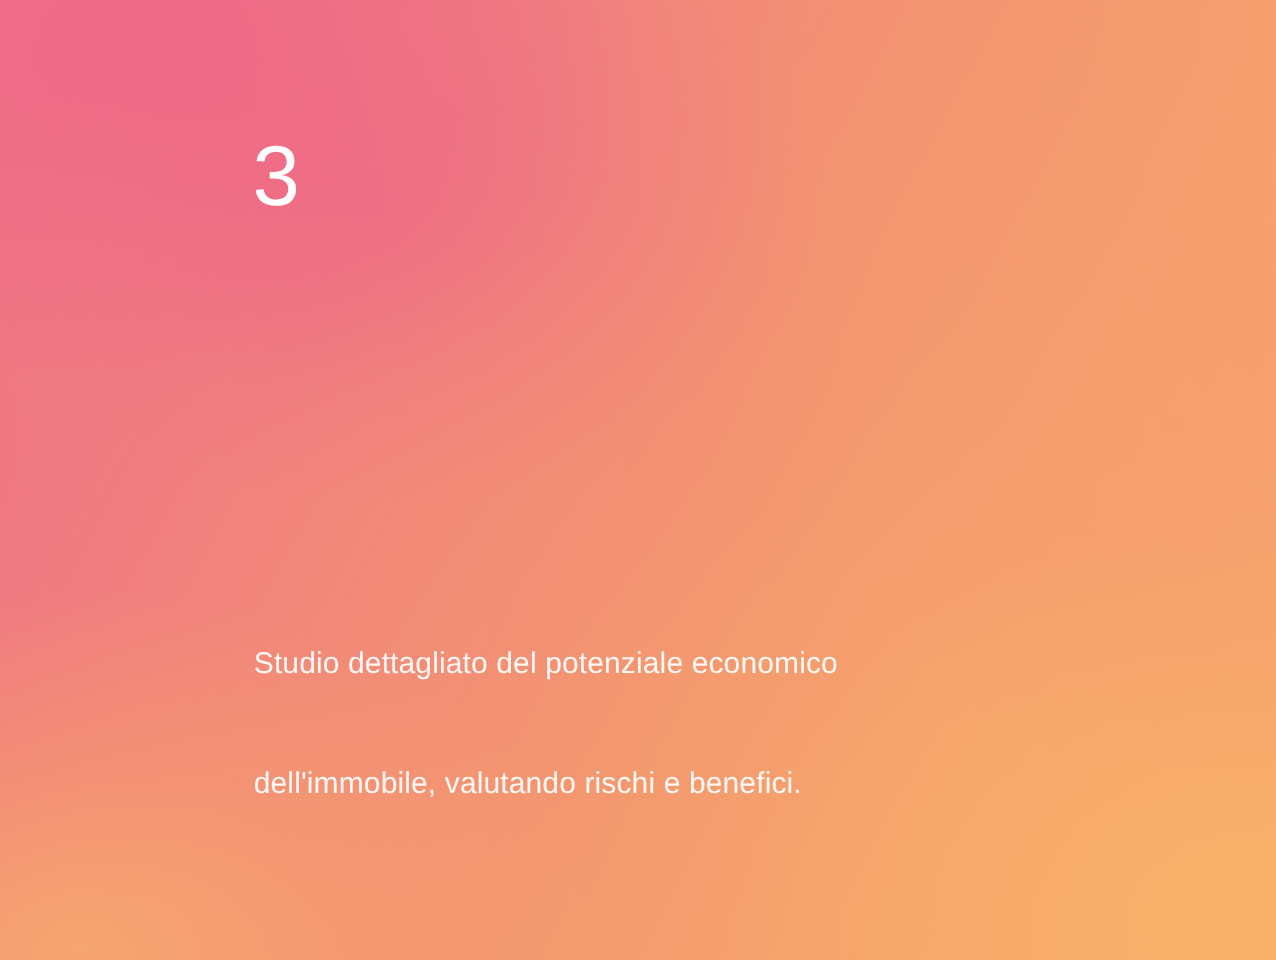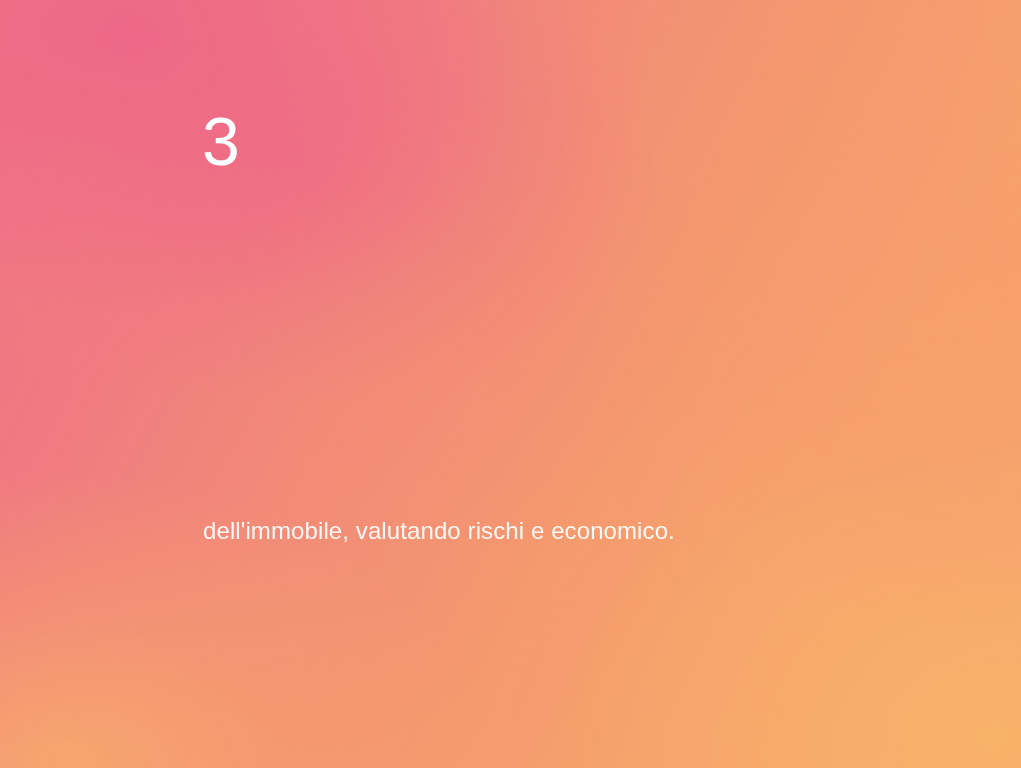--- a/index.html
+++ b/index.html
@@ -149,17 +149,18 @@
   <div class="bg-layer bg-sheen"></div>
 
   <div id="content">
 
     <div class="section-number">3</div>
 
     <h1 class="headline">
     </h1>
 
     <p class="subtitle">
-      <span class="line">dell'immobile, valutando rischi e economico.</span>
+      <span class="line">Studio dettagliato del potenziale economico</span>
+      <span class="line">dell'immobile, valutando rischi e benefici.</span>
     </p>
 
   </div>
 </div>
 
 </body></html>

